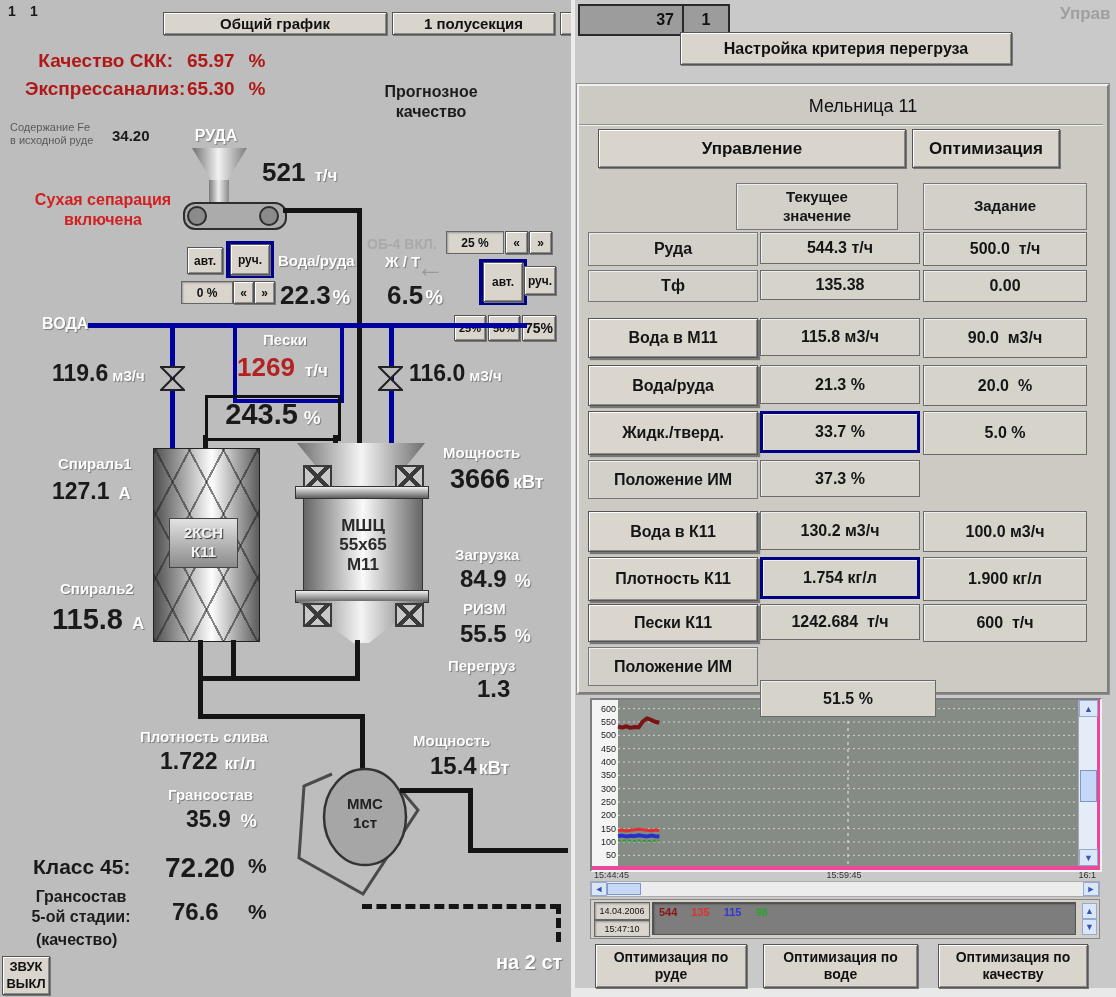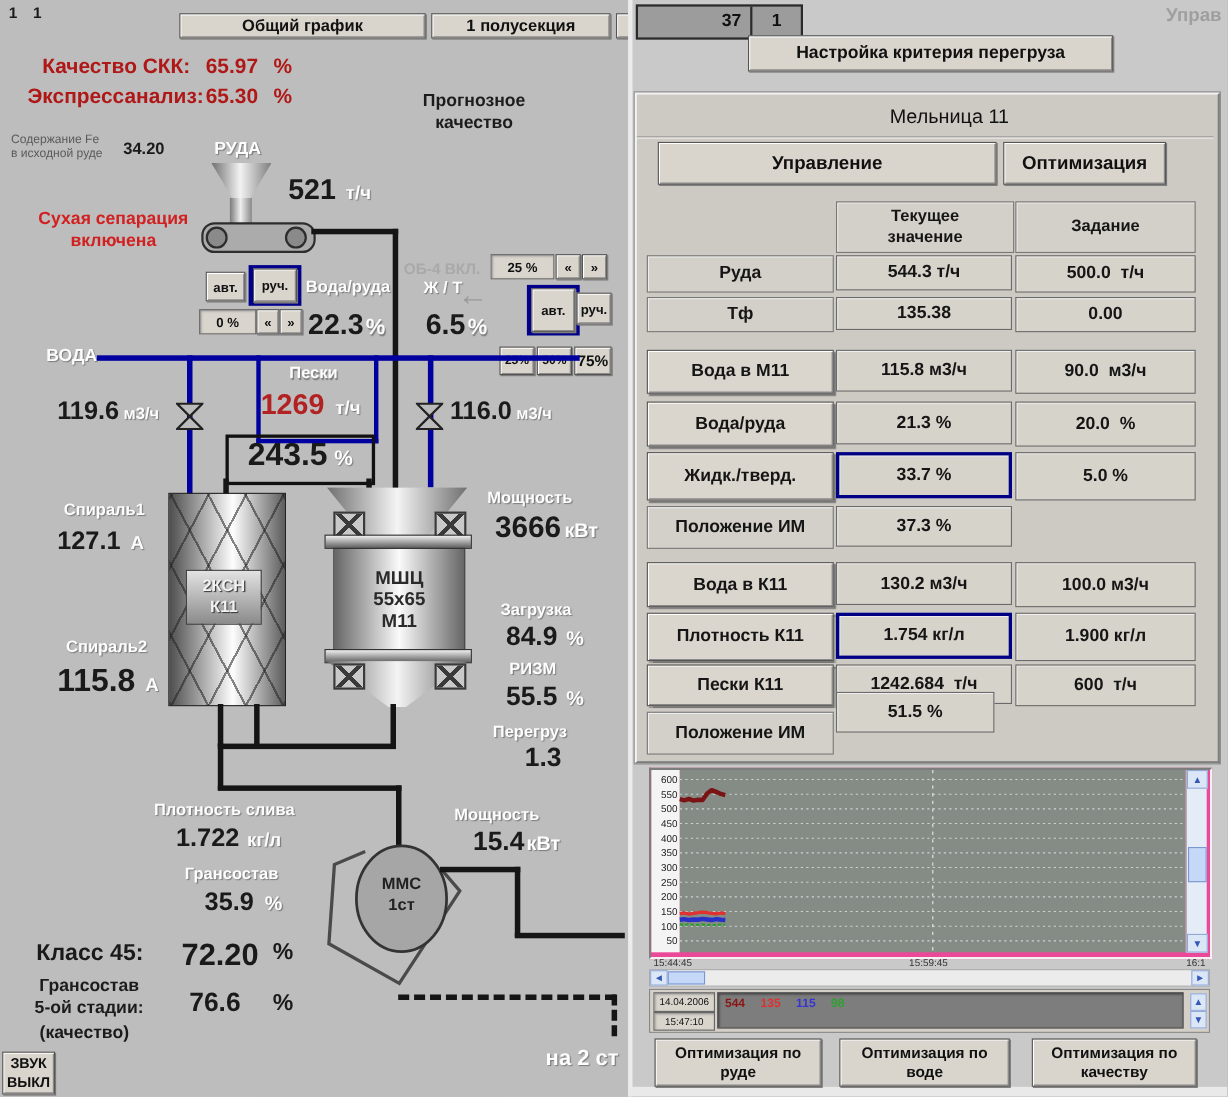--- a/index.html
+++ b/index.html
@@ -279,21 +279,21 @@
   <span class="abs" style="left:1060px;top:4px;font-size:17px;font-weight:bold;color:#9f9f9f;">Управ</span>
 
   <div class="abs btn" style="left:680px;top:32px;width:330px;height:31px;font-size:16px;font-weight:bold;">Настройка критерия перегруза</div>
 
   <div class="abs panel" style="left:577px;top:84px;width:528px;height:606px;"></div>
   <div class="abs" style="left:586px;top:92px;width:528px;height:28px;display:flex;align-items:center;justify-content:center;font-size:18px;font-weight:normal;color:#111;padding-left:13px;">Мельница 11</div>
   <div class="abs" style="left:579px;top:124px;width:524px;height:0;border-top:1px solid #8f8f8f;border-bottom:1px solid #f0f0f0;"></div>
   <div class="abs btn" style="left:598px;top:129px;width:306px;height:37px;font-size:17px;font-weight:bold;">Управление</div>
   <div class="abs btn" style="left:912px;top:129px;width:146px;height:37px;font-size:17px;font-weight:bold;">Оптимизация</div>
 
-  <div class="abs hdrcell" style="left:760px;top:183px;width:160px;height:45px;">
+  <div class="abs hdrcell" style="left:736px;top:183px;width:160px;height:45px;">
       <span style="width:110px;">Текущее значение</span>
     </div>
   <div class="abs hdrcell" style="left:923px;top:183px;width:162px;height:45px;">Задание</div>
 
   <div class="abs" style="left:590px;top:698px;width:508px;height:170px;border:2px solid;border-color:#7d7d7d #f2f2f2 #f2f2f2 #7d7d7d;background:#ec4899;">
     <svg id="trend-svg" width="486" height="166" style="position:absolute;left:0;top:0;">
         <rect x="0" y="0" width="26" height="166" fill="#f4f4f4"></rect>
         <rect x="26" y="0" width="460" height="166" fill="#858b85"></rect>
         <line x1="26" x2="486" y1="8.666666666666657" y2="8.666666666666657" stroke="#d2d2d2" stroke-width="1" stroke-dasharray="2 3"></line>
         <text x="24" y="11.666666666666657" text-anchor="end" font-size="9" fill="#222" font-family="&quot;Liberation Sans&quot;,sans-serif">600</text>
@@ -390,14 +390,14 @@
     <div class="abs tcell tbtn" style="left: 588px; top: 511px; width: 168px; height: 39px;">Вода в К11</div>
     <div class="abs tcell tval" style="left: 760px; top: 511px; width: 160px; height: 39px; box-sizing: border-box;">130.2 м3/ч</div>
     <div class="abs tcell tval" style="left: 923px; top: 511px; width: 162px; height: 39px;">100.0 м3/ч</div>
     <div class="abs tcell tbtn" style="left: 588px; top: 557px; width: 168px; height: 42px;">Плотность К11</div>
     <div class="abs tcell tval hl" style="left: 760px; top: 557px; width: 160px; height: 42px; box-sizing: border-box;">1.754 кг/л</div>
     <div class="abs tcell tval" style="left: 923px; top: 557px; width: 162px; height: 42px;">1.900 кг/л</div>
     <div class="abs tcell tbtn" style="left: 588px; top: 604px; width: 168px; height: 36px;">Пески К11</div>
     <div class="abs tcell tval" style="left: 760px; top: 604px; width: 160px; height: 36px; box-sizing: border-box;">1242.684  т/ч</div>
     <div class="abs tcell tval" style="left: 923px; top: 604px; width: 162px; height: 36px;">600  т/ч</div>
     <div class="abs tcell tflat" style="left: 588px; top: 647px; width: 168px; height: 37px;">Положение ИМ</div>
-    <div class="abs tcell tval" style="left: 760px; top: 629px; width: 144px; height: 37px; box-sizing: border-box;">51.5 %</div>
+    <div class="abs tcell tval" style="left: 760px; top: 680px; width: 176px; height: 37px; box-sizing: border-box;">51.5 %</div>
   </div>
 
 </body></html>

